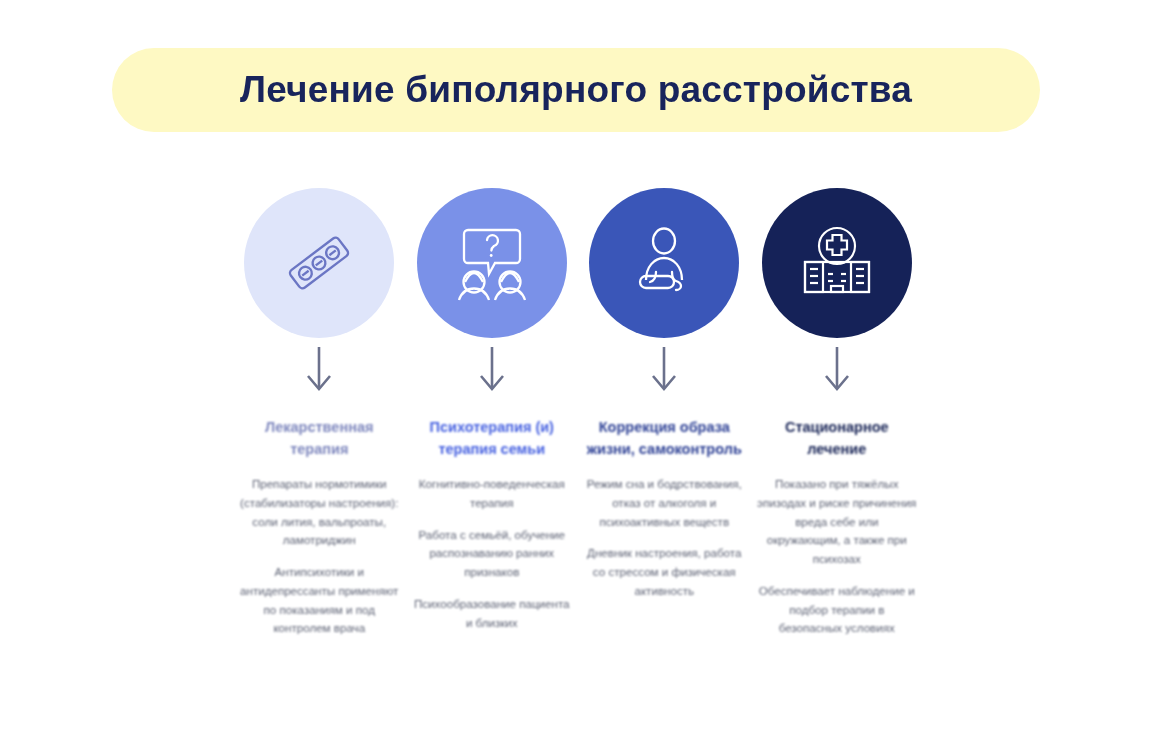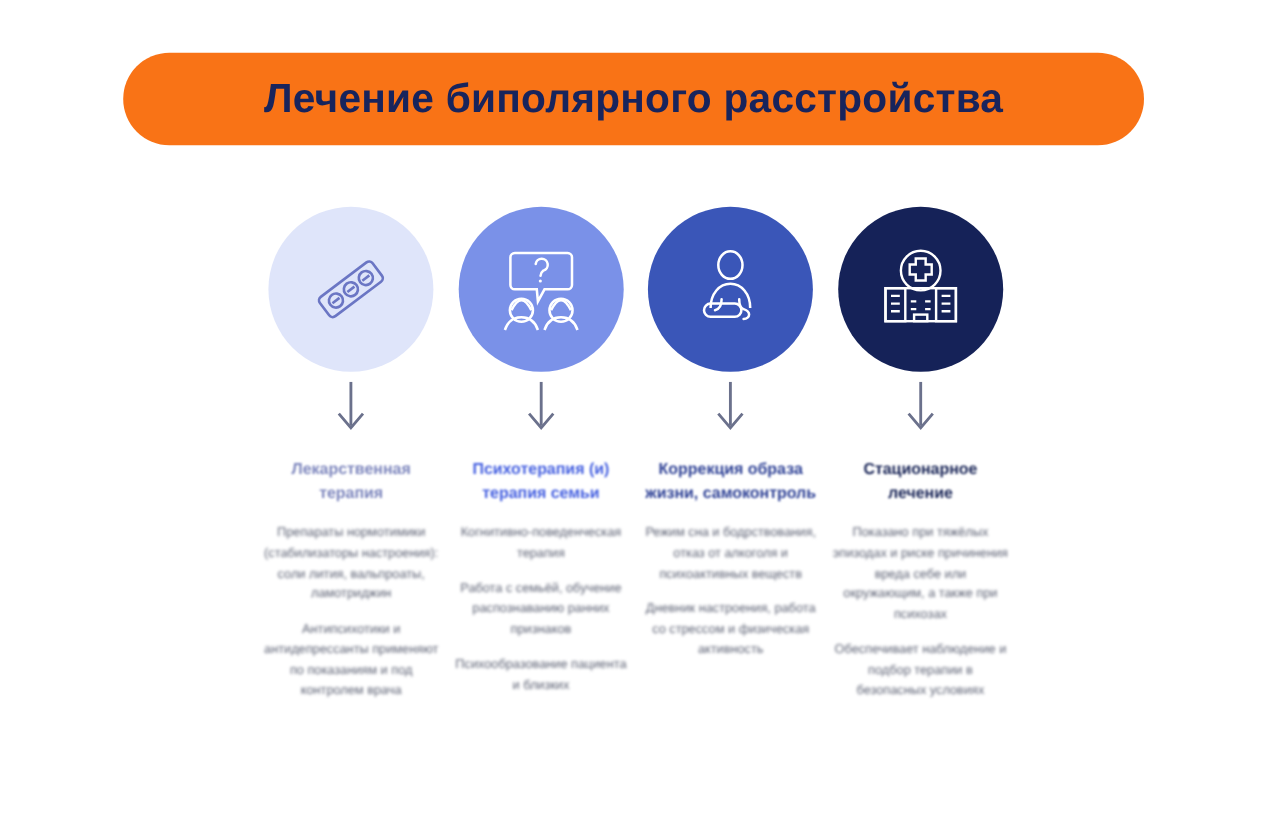--- a/index.html
+++ b/index.html
@@ -15,21 +15,21 @@
     position: relative;
   }
 
   
   #title-banner {
     position: absolute;
     left: 112px;
     top: 48px;
     width: 928px;
     height: 84px;
-    background: #f97316;
+    background: #fef9c3;
     border-radius: 42px;
     display: flex;
     align-items: center;
     justify-content: center;
   }
   #title-text {
     font-size: 37px;
     font-weight: bold;
     color: #18245c;
     letter-spacing: 0.2px;

